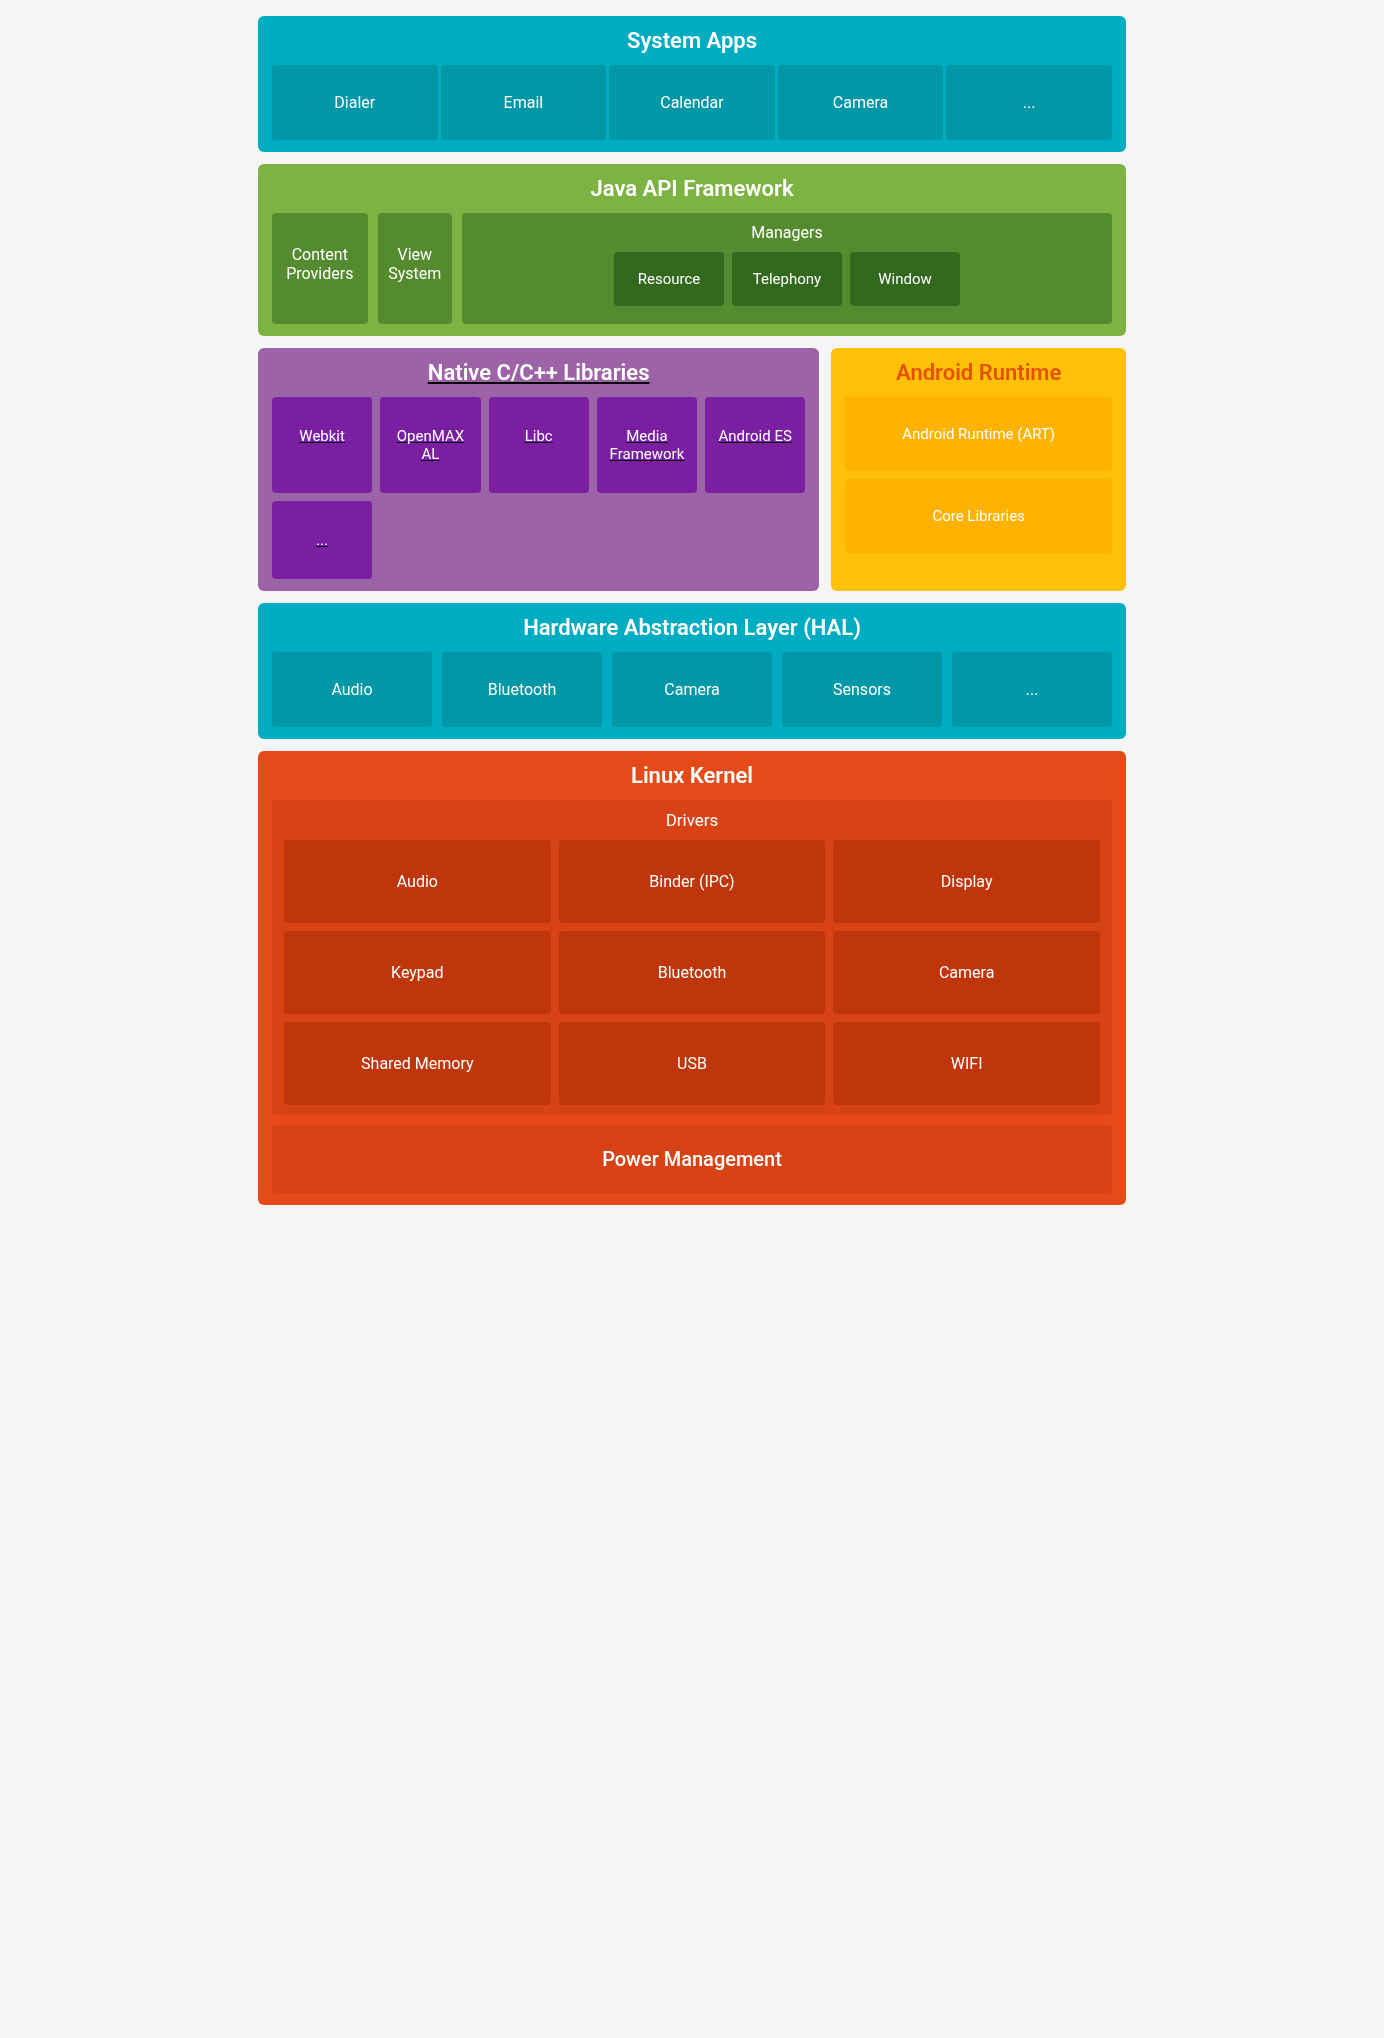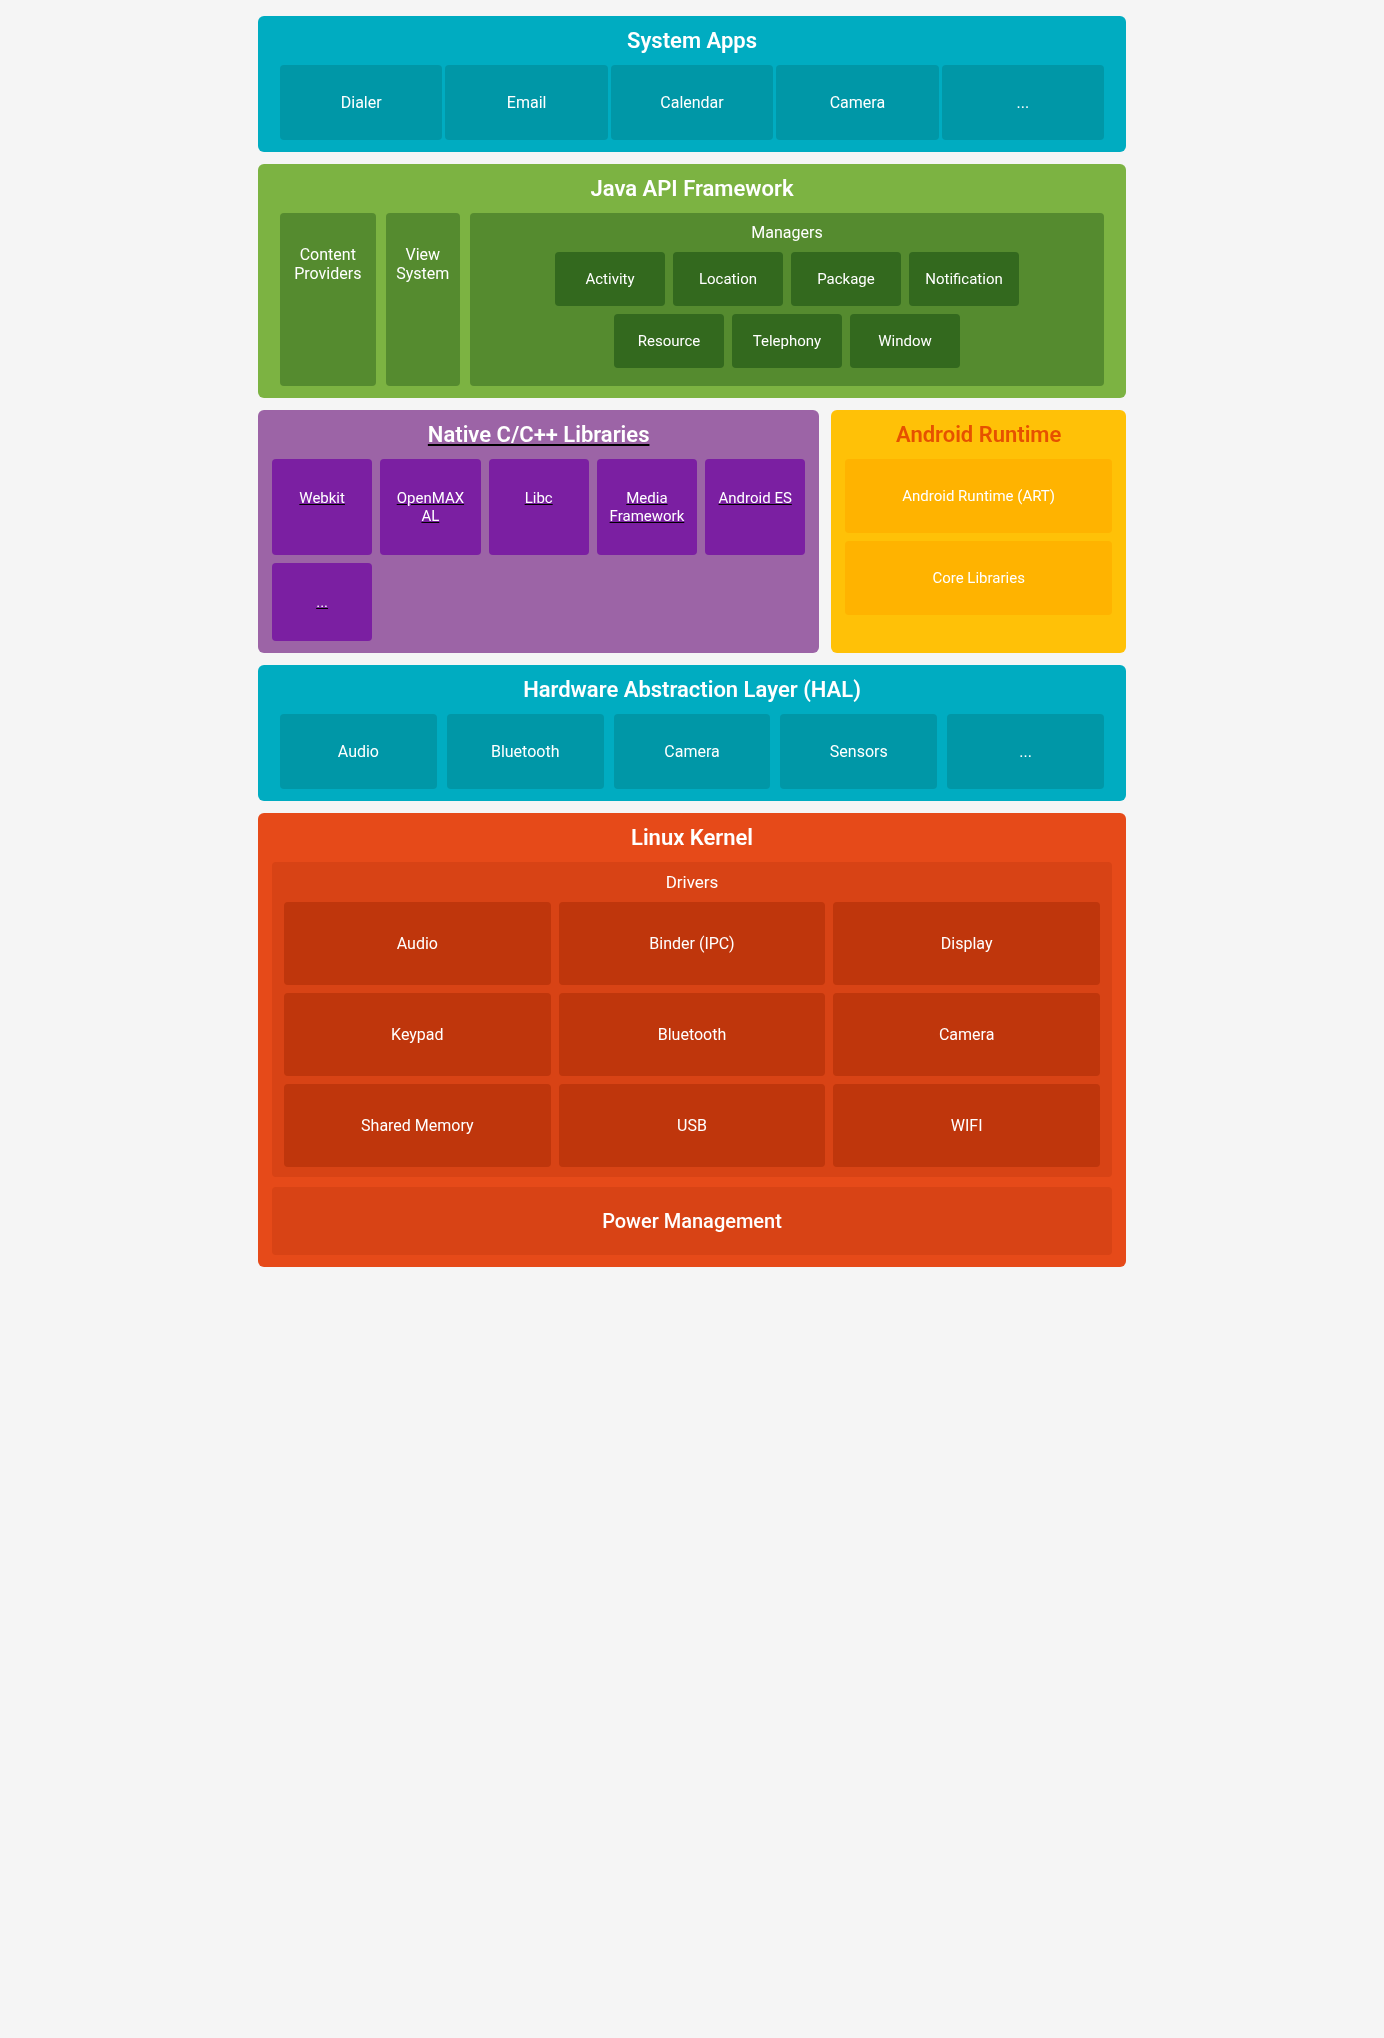--- a/index.html
+++ b/index.html
@@ -13,21 +13,21 @@
     }
     .diagram {
       width: 900px;
       padding: 16px;
       display: flex;
       flex-direction: column;
       gap: 12px;
     }
     .layer {
       border-radius: 6px;
-      padding: 12px 22px;
+      padding: 12px 14px;
     }
     .layer-title {
       text-align: center;
       font-size: 22px;
       font-weight: 600;
       margin-bottom: 12px;
       color: white;
     }
     
     .system-apps {
@@ -222,26 +222,20 @@
 
   <div class="layer java-api">
     <div class="layer-title">Java API Framework</div>
     <div class="java-api-content">
       <div class="java-api-left">
         <div class="item">Content Providers</div>
         <div class="item">View System</div>
       </div>
       <div class="java-api-right">
         <div class="managers-title">Managers</div>
-        <div class="managers-row">
-        <div class="manager-item">Activity</div>
-            <div class="manager-item">Location</div>
-            <div class="manager-item">Package</div>
-            <div class="manager-item">Notification</div>
-          </div>
         <div class="managers-row">
         <div class="manager-item">Resource</div>
             <div class="manager-item">Telephony</div>
             <div class="manager-item">Window</div>
           </div>
       </div>
     </div>
   </div>
 
   <div class="native-runtime-row">

